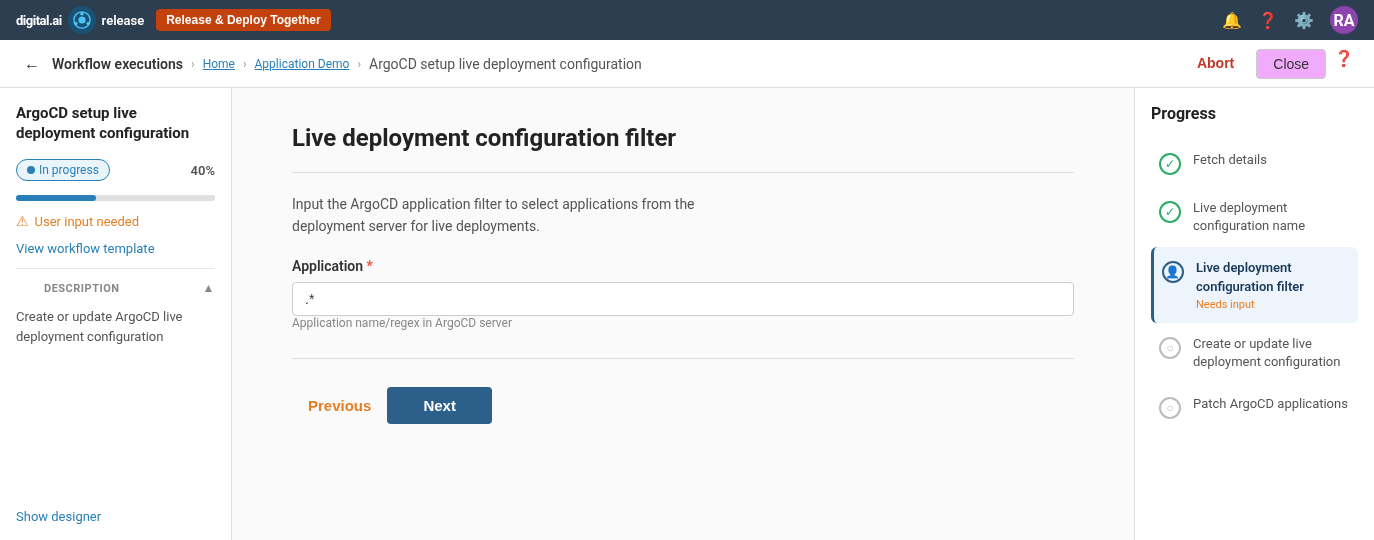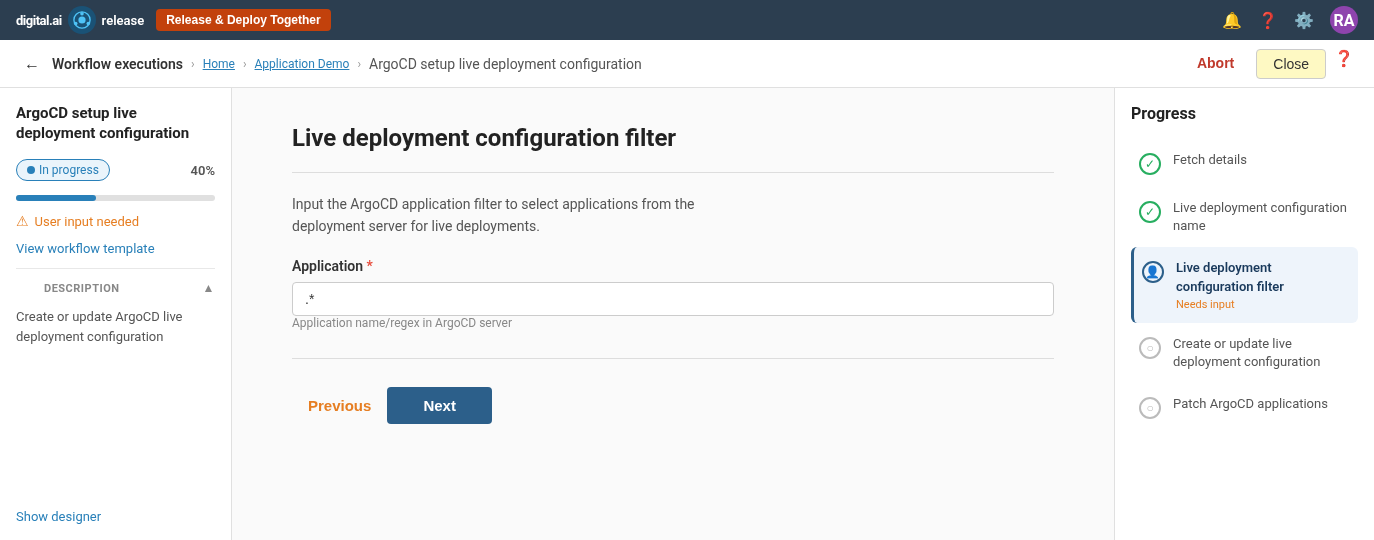--- a/index.html
+++ b/index.html
@@ -70,21 +70,21 @@
     }
     .breadcrumb-label { font-weight: 600; font-size: 14px; color: #333; }
     .breadcrumb-sep { color: #999; font-size: 12px; }
     .breadcrumb-link { color: #2980b9; text-decoration: underline; cursor: pointer; font-size: 12px; }
     .breadcrumb-current { color: #555; font-size: 14px; }
     .breadcrumb-actions { margin-left: auto; display: flex; gap: 8px; align-items: flex-start; }
     .btn-abort {
       background: none; border: none; color: #c0392b; font-size: 14px; font-weight: 600; cursor: pointer; padding: 6px 14px;
     }
     .btn-close {
-      background: #fef9c3; border: 1px solid #ccc; border-radius: 4px;
+      background: #f0abfc; border: 1px solid #ccc; border-radius: 4px;
       padding: 6px 16px; font-size: 14px; cursor: pointer; color: #333;
     }
     .help-icon { color: #999; font-size: 16px; cursor: pointer; }
 
     
     .main-layout {
       display: flex;
       height: calc(540px - 40px - 48px);
     }
 
@@ -143,21 +143,21 @@
     .btn-previous {
       background: none; border: none; color: #e67e22; font-size: 15px; font-weight: 600; cursor: pointer; padding: 10px 16px;
     }
     .btn-next {
       background: #2c5f8a; color: white; border: none; border-radius: 4px;
       padding: 10px 36px; font-size: 15px; font-weight: 600; cursor: pointer;
     }
 
     
     .right-sidebar {
-      width: 260px;
+      width: 240px;
       background: white;
       border-left: 1px solid #e0e0e0;
       padding: 16px;
       overflow-y: auto;
     }
     .progress-title { font-size: 16px; font-weight: 700; color: #222; margin-bottom: 16px; }
     .step-list { display: flex; flex-direction: column; gap: 0; }
     .step-item {
       display: flex;
       align-items: flex-start;

